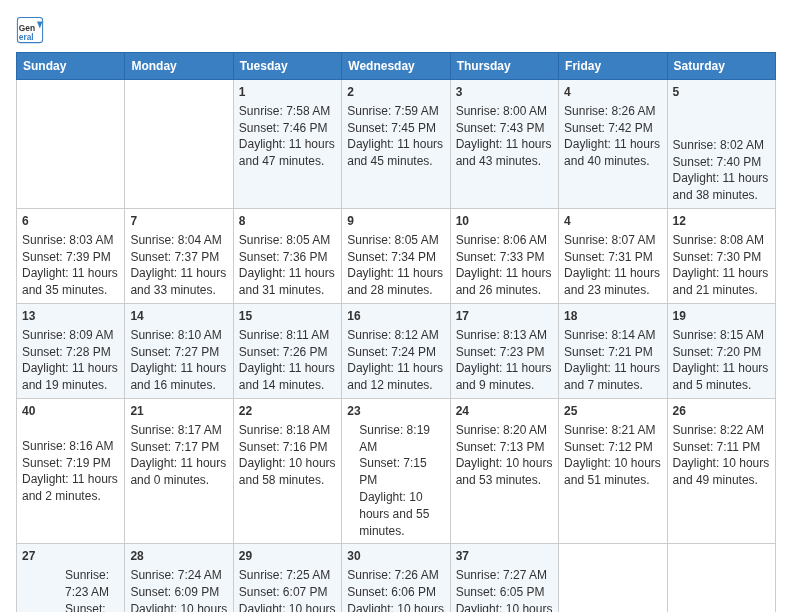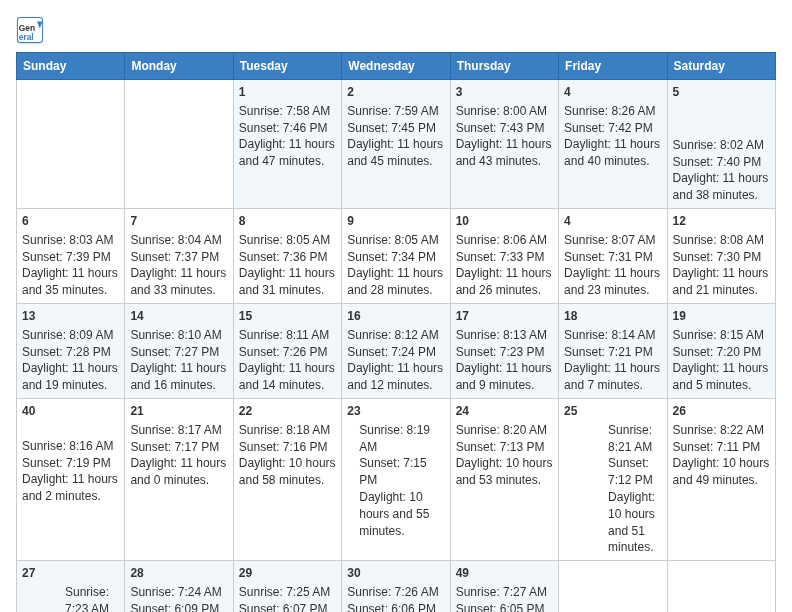--- a/index.html
+++ b/index.html
@@ -264,21 +264,21 @@
 Daylight: 10 hours and 55 minutes.</div>
         </td>
         <td>
           <span class="day-num">24</span>
           <div class="day-info" style="white-space: pre-line;">Sunrise: 8:20 AM
 Sunset: 7:13 PM
 Daylight: 10 hours and 53 minutes.</div>
         </td>
         <td>
           <span class="day-num">25</span>
-          <div class="day-info" style="white-space: pre-line; margin-left: 44px;">Sunrise: 8:21 AM
+          <div class="day-info" style="white-space: pre-line;">Sunrise: 8:21 AM
 Sunset: 7:12 PM
 Daylight: 10 hours and 51 minutes.</div>
         </td>
         <td>
           <span class="day-num">26</span>
           <div class="day-info" style="white-space: pre-line;">Sunrise: 8:22 AM
 Sunset: 7:11 PM
 Daylight: 10 hours and 49 minutes.</div>
         </td>
       </tr>
@@ -301,21 +301,21 @@
 Sunset: 6:07 PM
 Daylight: 10 hours and 42 minutes.</div>
         </td>
         <td>
           <span class="day-num">30</span>
           <div class="day-info" style="white-space: pre-line;">Sunrise: 7:26 AM
 Sunset: 6:06 PM
 Daylight: 10 hours and 40 minutes.</div>
         </td>
         <td>
-          <span class="day-num">49</span>
+          <span class="day-num">37</span>
           <div class="day-info" style="white-space: pre-line;">Sunrise: 7:27 AM
 Sunset: 6:05 PM
 Daylight: 10 hours and 38 minutes.</div>
         </td>
         <td class="empty"></td>
         <td class="empty"></td>
       </tr>
     </tbody>
 </table>
 

